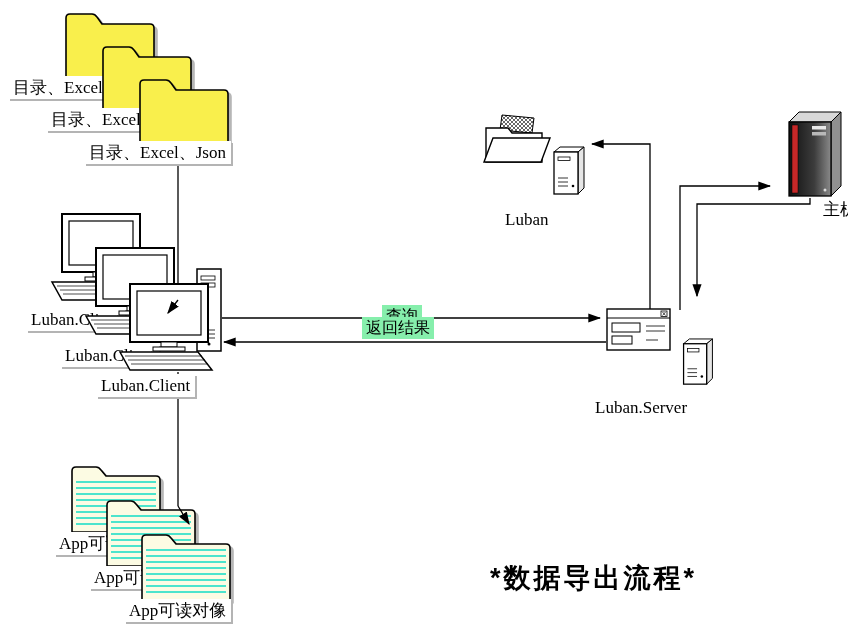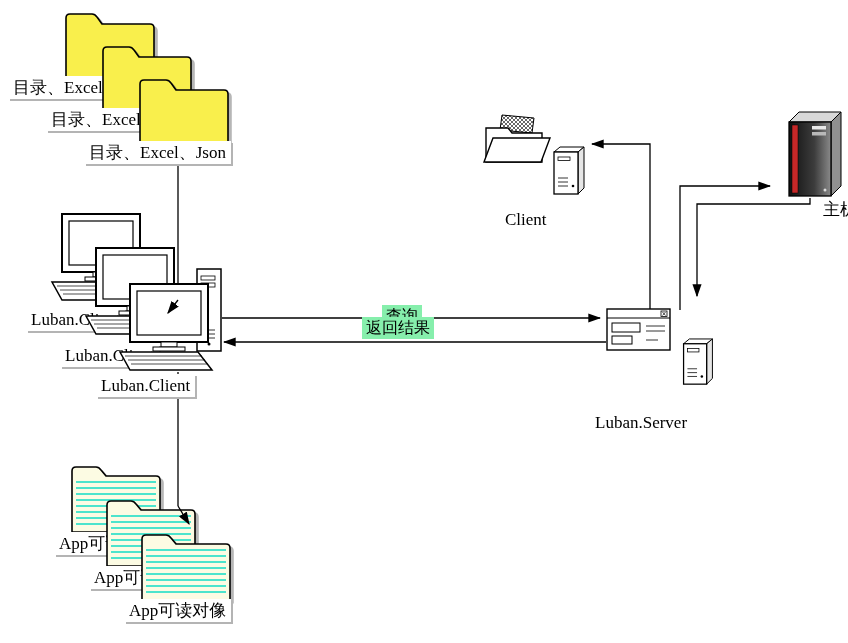--- a/index.html
+++ b/index.html
@@ -110,21 +110,21 @@
     <path d="M2,50 L11,26 L68,26 L59,50 Z" fill="#fff" stroke="#000" stroke-width="1.4"></path>
   </svg>
   <svg class="icon" style="left:552px;top:146px" width="34" height="52" viewBox="0 0 34 52">
     <path d="M2,6 L8,1 L32,1 L26,6 Z" fill="#fff" stroke="#000" stroke-width="1"></path>
     <path d="M26,6 L32,1 L32,42 L26,48 Z" fill="#e6e6e6" stroke="#000" stroke-width="1"></path>
     <rect x="2" y="6" width="24" height="42" fill="#fff" stroke="#000" stroke-width="1.3"></rect>
     <rect x="6" y="11" width="12" height="3.5" fill="none" stroke="#000" stroke-width="0.8"></rect>
     <path d="M6,32 H16 M6,36 H16 M6,40 H16" stroke="#000" stroke-width="0.8" fill="none"></path>
     <circle cx="21" cy="40" r="1.3" fill="#000"></circle>
   </svg>
-  <div class="plain-label" style="left:502px;top:209px">Client</div>
+  <div class="plain-label" style="left:502px;top:209px">Luban</div>
 
   <svg class="icon" style="left:783px;top:110px" width="62" height="88" viewBox="0 0 62 88">
     <defs>
       <linearGradient id="hostgrad" x1="0" y1="0" x2="1" y2="0">
         <stop offset="0" stop-color="#101010"></stop>
         <stop offset="0.6" stop-color="#3c3c3c"></stop>
         <stop offset="1" stop-color="#8a8a8a"></stop>
       </linearGradient>
     </defs>
     <path d="M6,12 L16,2 L58,2 L48,12 Z" fill="#d8d8d8" stroke="#000" stroke-width="1"></path>
@@ -147,21 +147,21 @@
     <path d="M40,18 H59 M40,23 H59 M40,32 H52" stroke="#000" stroke-width="0.8" fill="none"></path>
   </svg>
   <svg class="icon" style="left:681px;top:338px" width="34" height="50" viewBox="0 0 34 52">
     <path d="M2,6 L8,1 L32,1 L26,6 Z" fill="#fff" stroke="#000" stroke-width="1"></path>
     <path d="M26,6 L32,1 L32,42 L26,48 Z" fill="#e6e6e6" stroke="#000" stroke-width="1"></path>
     <rect x="2" y="6" width="24" height="42" fill="#fff" stroke="#000" stroke-width="1.3"></rect>
     <rect x="6" y="11" width="12" height="3.5" fill="none" stroke="#000" stroke-width="0.8"></rect>
     <path d="M6,32 H16 M6,36 H16 M6,40 H16" stroke="#000" stroke-width="0.8" fill="none"></path>
     <circle cx="21" cy="40" r="1.3" fill="#000"></circle>
   </svg>
-  <div class="plain-label" style="left:592px;top:412px">Luban.Server</div>
+  <div class="plain-label" style="left:592px;top:397px">Luban.Server</div>
 
   <svg class="icon shadowed" style="left:68px;top:462px" width="96" height="72" viewBox="0 0 96 72">
     <path d="M4,70 L4,9 Q4,5 8,5 L28,5 Q31,5 33,8 L38,14 L88,14 Q92,14 92,18 L92,70 Z" stroke="#000" stroke-width="1.6" stroke-linejoin="round" fill="#FCFBE3"></path>
     <g stroke-width="1.6" stroke="#12DCC6">
       <line x1="8" y1="20" x2="88" y2="20"></line>
         <line x1="8" y1="26" x2="88" y2="26"></line>
       <line x1="8" y1="32" x2="88" y2="32"></line>
         <line x1="8" y1="38" x2="88" y2="38"></line>
       <line x1="8" y1="44" x2="88" y2="44"></line>
         <line x1="8" y1="50" x2="88" y2="50"></line>
@@ -209,14 +209,15 @@
     </defs>
     <g stroke="#000" stroke-width="1.3" fill="none">
       <path d="M178,300 L168,313" marker-end="url(#arw2)"></path>
       <path d="M178,506 L189,524" marker-end="url(#arw2)"></path>
     </g>
   </svg>
 
   <div class="edge-label" style="left:382px;top:305px">查询</div>
   <div class="edge-label" style="left:362px;top:317px">返回结果</div>
 
+  <div class="diagram-title" style="left:490px;top:560px">*数据导出流程*</div>
 
 </div>
 
 </body></html>

